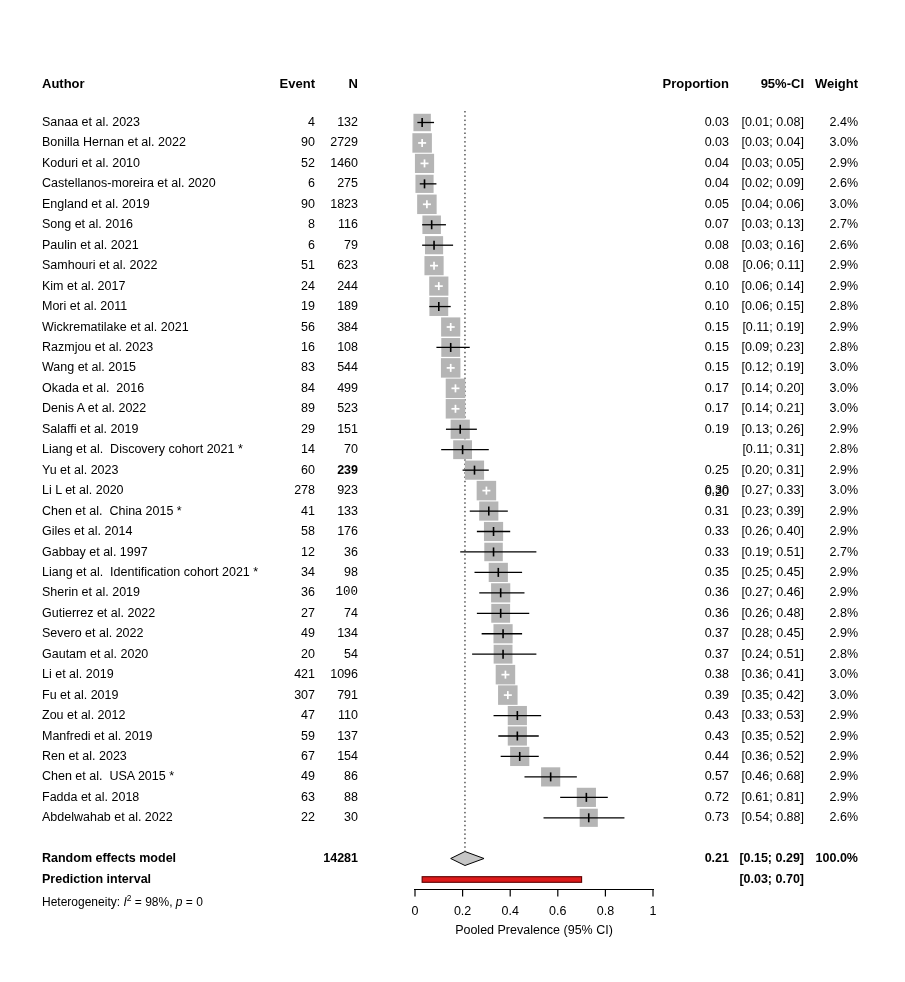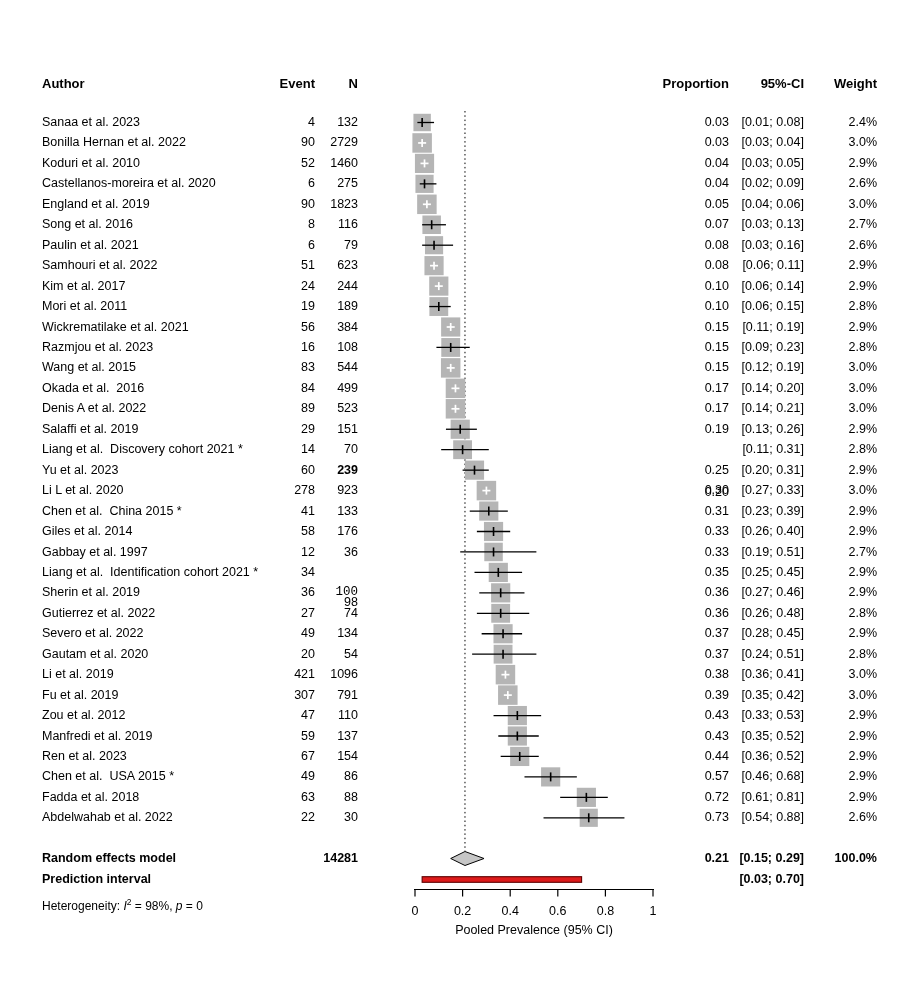--- a/index.html
+++ b/index.html
@@ -7,22 +7,22 @@
   .canvas { position:relative; width:905px; height:982px; background:#fff; overflow:hidden; }
   .cell { position:absolute; font-size:12.5px; line-height:20.45px; height:21px; white-space:pre; }
   .r { text-align:right; }
   .b { font-weight:bold; }
   .hdr { font-size:13px; font-weight:bold; }
   .col-author { left:42px; }
   .col-event  { left:225px; width:90px; }
   .col-n      { left:316px; width:42px; }
   .col-prop   { left:649px; width:80px; }
   .col-ci     { left:709px; width:95px; }
-  .col-weight { left:794px; width:64px;padding-left:19px; }
-  .het { position:absolute; left:42px; top:890px; font-size:12px; line-height:25px; }
+  .col-weight { left:794px; width:64px; }
+  .het { position:absolute; left:42px; top:890px; font-size:12px; line-height:17px; }
   .het sup { font-size:8.5px; }
   .het i { font-style:italic; }
   svg { position:absolute; left:0; top:0; }
   svg text { font-family:"Liberation Sans","DejaVu Sans",sans-serif; fill:#000; }
 </style>
 </head>
 <body>
 
 <div class="canvas">
 
@@ -206,21 +206,21 @@
         <div class="cell col-author" style="top: 541.5px;">Gabbay et al. 1997</div>
         <div class="cell col-event r" style="top: 541.5px;">12</div>
         <div class="cell col-n r" style="top: 541.5px;">36</div>
         <div class="cell col-prop r" style="top: 541.5px;">0.33</div>
         <div class="cell col-ci r" style="top: 541.5px;">[0.19; 0.51]</div>
         <div class="cell col-weight r" style="top: 541.5px;">2.7%</div>
       </div>
       <div>
         <div class="cell col-author" style="top: 561.9px;">Liang et al.  Identification cohort 2021 *</div>
         <div class="cell col-event r" style="top: 561.9px;">34</div>
-        <div class="cell col-n r" style="top: 561.9px; margin-top: 30px;">98</div>
+        <div class="cell col-n r" style="top: 561.9px;">98</div>
         <div class="cell col-prop r" style="top: 561.9px;">0.35</div>
         <div class="cell col-ci r" style="top: 561.9px;">[0.25; 0.45]</div>
         <div class="cell col-weight r" style="top: 561.9px;">2.9%</div>
       </div>
       <div>
         <div class="cell col-author" style="top: 582.3px;">Sherin et al. 2019</div>
         <div class="cell col-event r" style="top: 582.3px;">36</div>
         <div class="cell col-n r" style="top: 582.3px; font-family: Liberation Mono, monospace;">100</div>
         <div class="cell col-prop r" style="top: 582.3px;">0.36</div>
         <div class="cell col-ci r" style="top: 582.3px;">[0.27; 0.46]</div>

